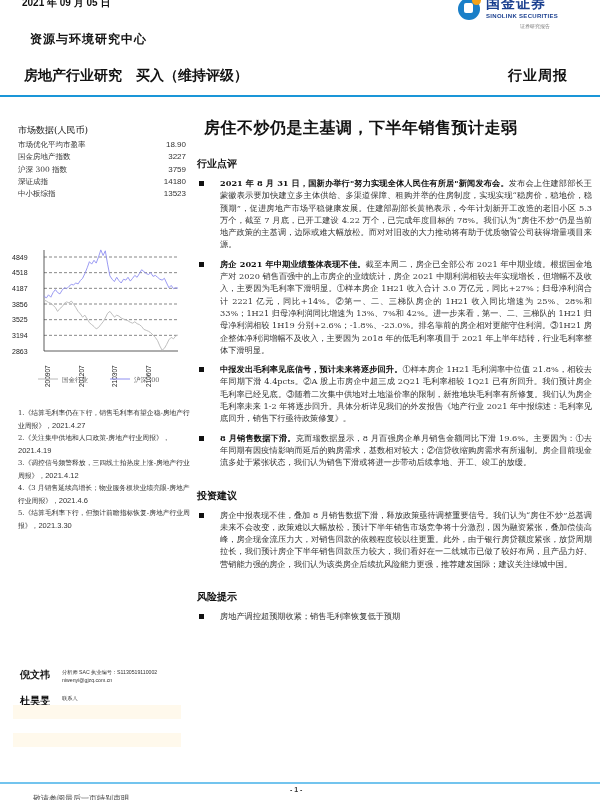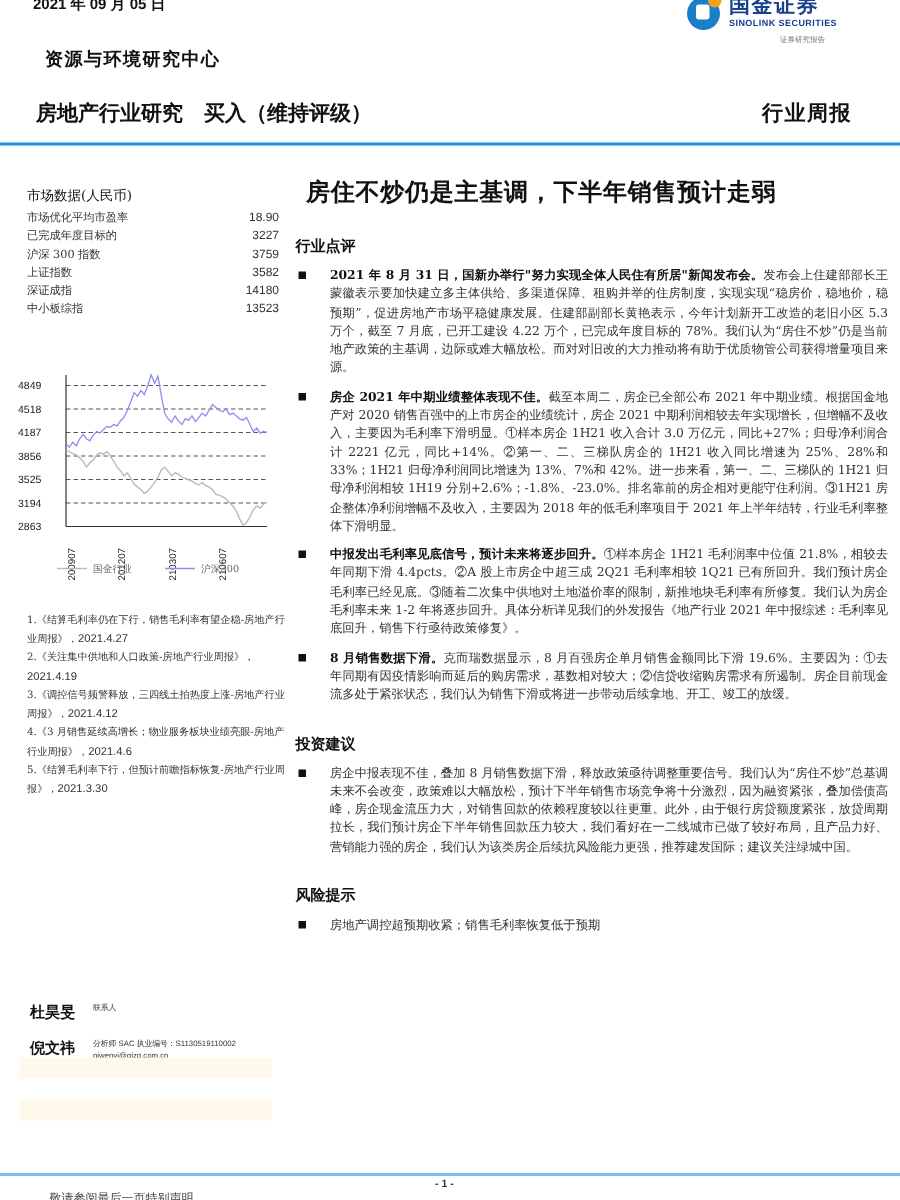--- a/index.html
+++ b/index.html
@@ -72,30 +72,26 @@
 <div class="top-rule"></div>
 
 <div class="sidebar">
   <div class="sb-title">市场数据(人民币)</div>
   <div id="md-rows">
     <div class="md-row">
         <span>市场优化平均市盈率</span>
         <span class="v">18.90</span>
       </div>
     <div class="md-row">
-        <span>已完成年度目标的</span>
+        <span>国金房地产指数</span>
         <span class="v">3227</span>
       </div>
     <div class="md-row">
         <span>沪深 300 指数</span>
         <span class="v">3759</span>
-      </div>
-    <div class="md-row">
-        <span>上证指数</span>
-        <span class="v">3582</span>
       </div>
     <div class="md-row">
         <span>深证成指</span>
         <span class="v">14180</span>
       </div>
     <div class="md-row">
         <span>中小板综指</span>
         <span class="v">13523</span>
       </div>
   </div>
@@ -134,30 +130,30 @@
 <div class="related">
   <div class="rel-item"><span>1.《结算毛利率仍在下行，销售毛利率有望企稳-房地产行业周报》，</span><span class="d">2021.4.27</span></div>
   <div class="rel-item"><span>2.《关注集中供地和人口政策-房地产行业周报》，</span><span class="d">2021.4.19</span></div>
   <div class="rel-item"><span>3.《调控信号频警释放，三四线土拍热度上涨-房地产行业周报》，</span><span class="d">2021.4.12</span></div>
   <div class="rel-item"><span>4.《3 月销售延续高增长；物业服务板块业绩亮眼-房地产行业周报》，</span><span class="d">2021.4.6</span></div>
   <div class="rel-item"><span>5.《结算毛利率下行，但预计前瞻指标恢复-房地产行业周报》，</span><span class="d">2021.3.30</span></div>
 </div>
 
 <div class="analyst">
   <div class="an-row">
-    <div class="an-name">杜昊旻</div>
-    <div class="an-info">
-      <div>联系人</div>
-    </div>
-  </div>
-  <div class="an-row">
     <div class="an-name">倪文祎</div>
     <div class="an-info">
       <div class="mono">分析师 SAC 执业编号：S1130519110002</div>
       <div class="mono">niwenyi@gjzq.com.cn</div>
+    </div>
+  </div>
+  <div class="an-row">
+    <div class="an-name">杜昊旻</div>
+    <div class="an-info">
+      <div>联系人</div>
     </div>
   </div>
 </div>
 <div class="tint" style="top:705px;"></div>
 <div class="tint" style="top:733px;"></div>
 
 <div class="main">
   <div class="headline">房住不炒仍是主基调，下半年销售预计走弱</div>
 
   <div class="sec-title first">行业点评</div>

